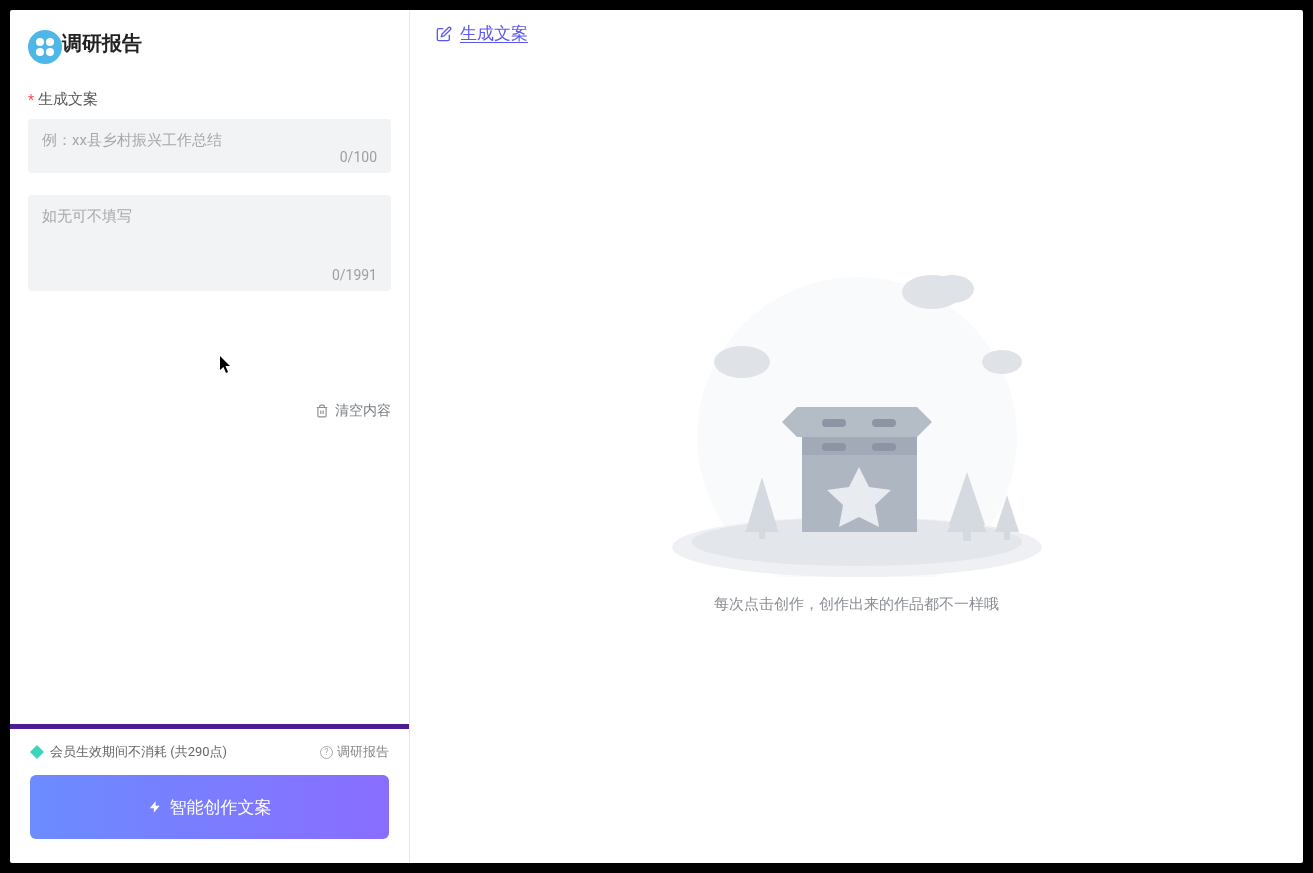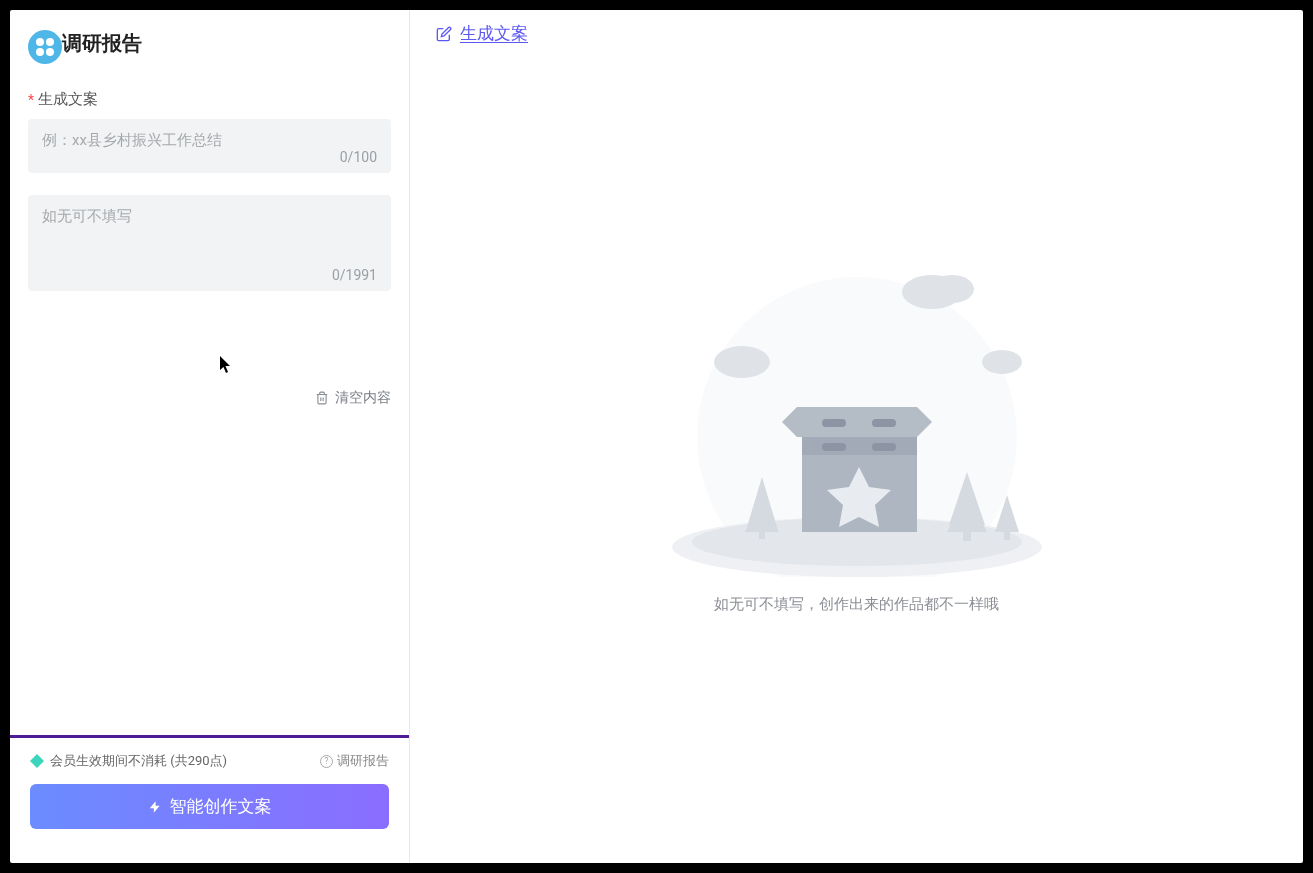--- a/index.html
+++ b/index.html
@@ -126,22 +126,22 @@
       cursor: pointer;
       background: none;
       border: none;
       font-family: inherit;
     }
     .trash-icon {
       width: 14px;
       height: 14px;
     }
     .sidebar-footer {
-      border-top: 3px solid #4c1d95;
-      padding: 14px 20px 34px 20px;
+      border-top: 5px solid #4c1d95;
+      padding: 14px 20px 24px 20px;
     }
     .footer-info {
       display: flex;
       justify-content: space-between;
       align-items: center;
       margin-bottom: 14px;
       font-size: 13px;
       color: #666;
     }
     .member-info {
@@ -168,21 +168,21 @@
       border: 1px solid #aaa;
       border-radius: 50%;
       display: inline-flex;
       align-items: center;
       justify-content: center;
       font-size: 9px;
       color: #aaa;
     }
     .generate-btn {
       width: 100%;
-      height: 45px;
+      height: 64px;
       border: none;
       border-radius: 6px;
       background: linear-gradient(90deg, #6b8cff 0%, #8a6dff 100%);
       color: #fff;
       font-size: 17px;
       font-weight: 500;
       display: flex;
       align-items: center;
       justify-content: center;
       gap: 8px;
@@ -279,21 +279,21 @@
 
       <div class="form-group">
         <div class="input-wrap">
           <textarea class="text-input textarea-input" placeholder="如无可不填写" style=""></textarea>
           <div class="char-counter">0/1991</div>
         </div>
       </div>
 
     </div>
 
-    <div class="clear-row" style="position:absolute; top:367px; right:0;">
+    <div class="clear-row" style="position:absolute; top:380px; right:0;">
       <button class="clear-btn">
         <svg class="trash-icon" viewBox="0 0 24 24" fill="none" stroke="#8b8f95" stroke-width="2">
           <path d="M3 6h18M8 6V4a2 2 0 012-2h4a2 2 0 012 2v2m3 0v14a2 2 0 01-2 2H7a2 2 0 01-2-2V6h14zM10 11v6M14 11v6"></path>
         </svg>
         <span>清空内容</span>
       </button>
     </div>
 
     <svg class="cursor" viewBox="0 0 12 18">
       <path d="M0 0 L0 14 L3.5 11 L6 17 L8 16 L5.5 10 L10 10 Z" fill="#000"></path>
@@ -368,17 +368,17 @@
 
             <rect x="175" y="172" width="24" height="8" rx="4" fill="#8b95a3"></rect>
             <rect x="225" y="172" width="24" height="8" rx="4" fill="#8b95a3"></rect>
             <rect x="175" y="196" width="24" height="8" rx="4" fill="#8b95a3"></rect>
             <rect x="225" y="196" width="24" height="8" rx="4" fill="#8b95a3"></rect>
 
             <path d="M212 220 L222 240 L244 243 L228 258 L232 280 L212 270 L192 280 L196 258 L180 243 L202 240 Z" fill="#e8ebef"></path>
           </g>
         </svg>
       </div>
-      <div class="empty-text">如无可不填写，创作出来的作品都不一样哦</div>
+      <div class="empty-text">每次点击创作，创作出来的作品都不一样哦</div>
     </div>
   </div>
 
 </div>
 
 </body></html>

